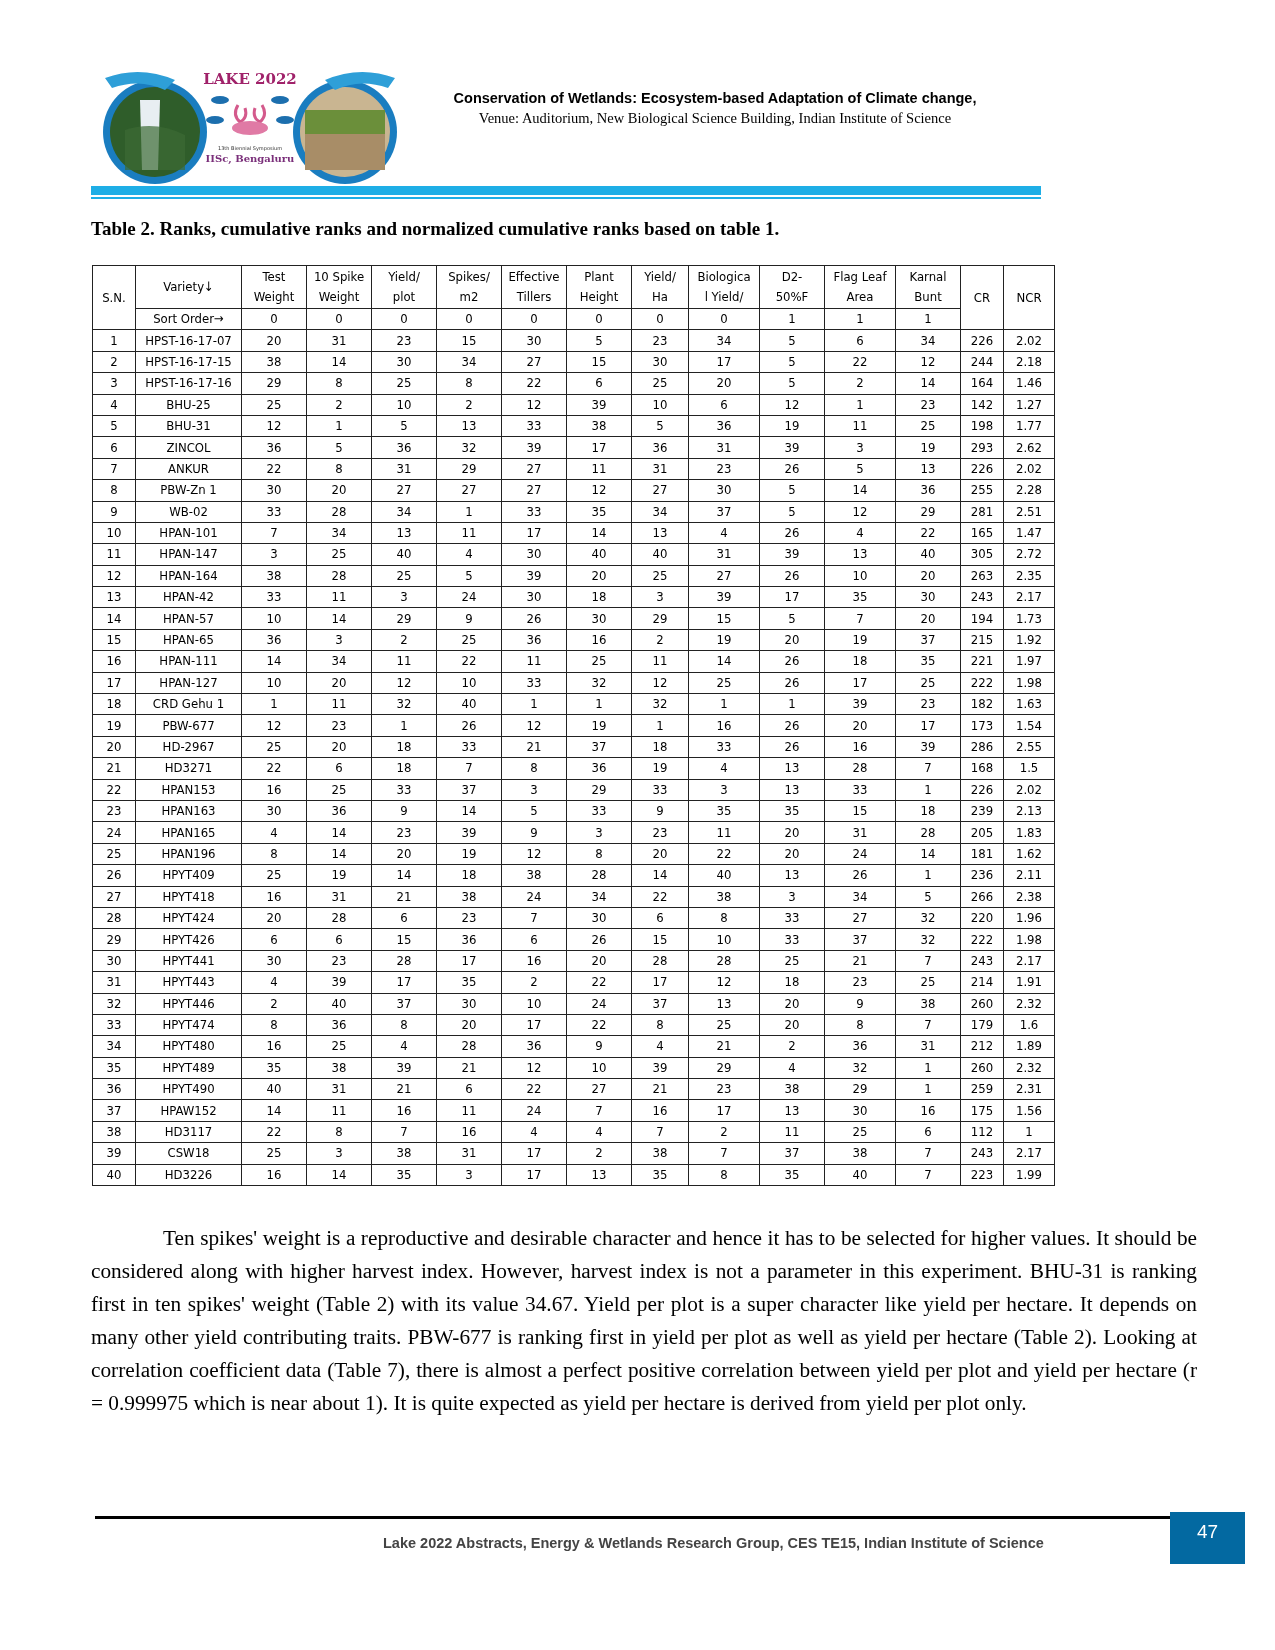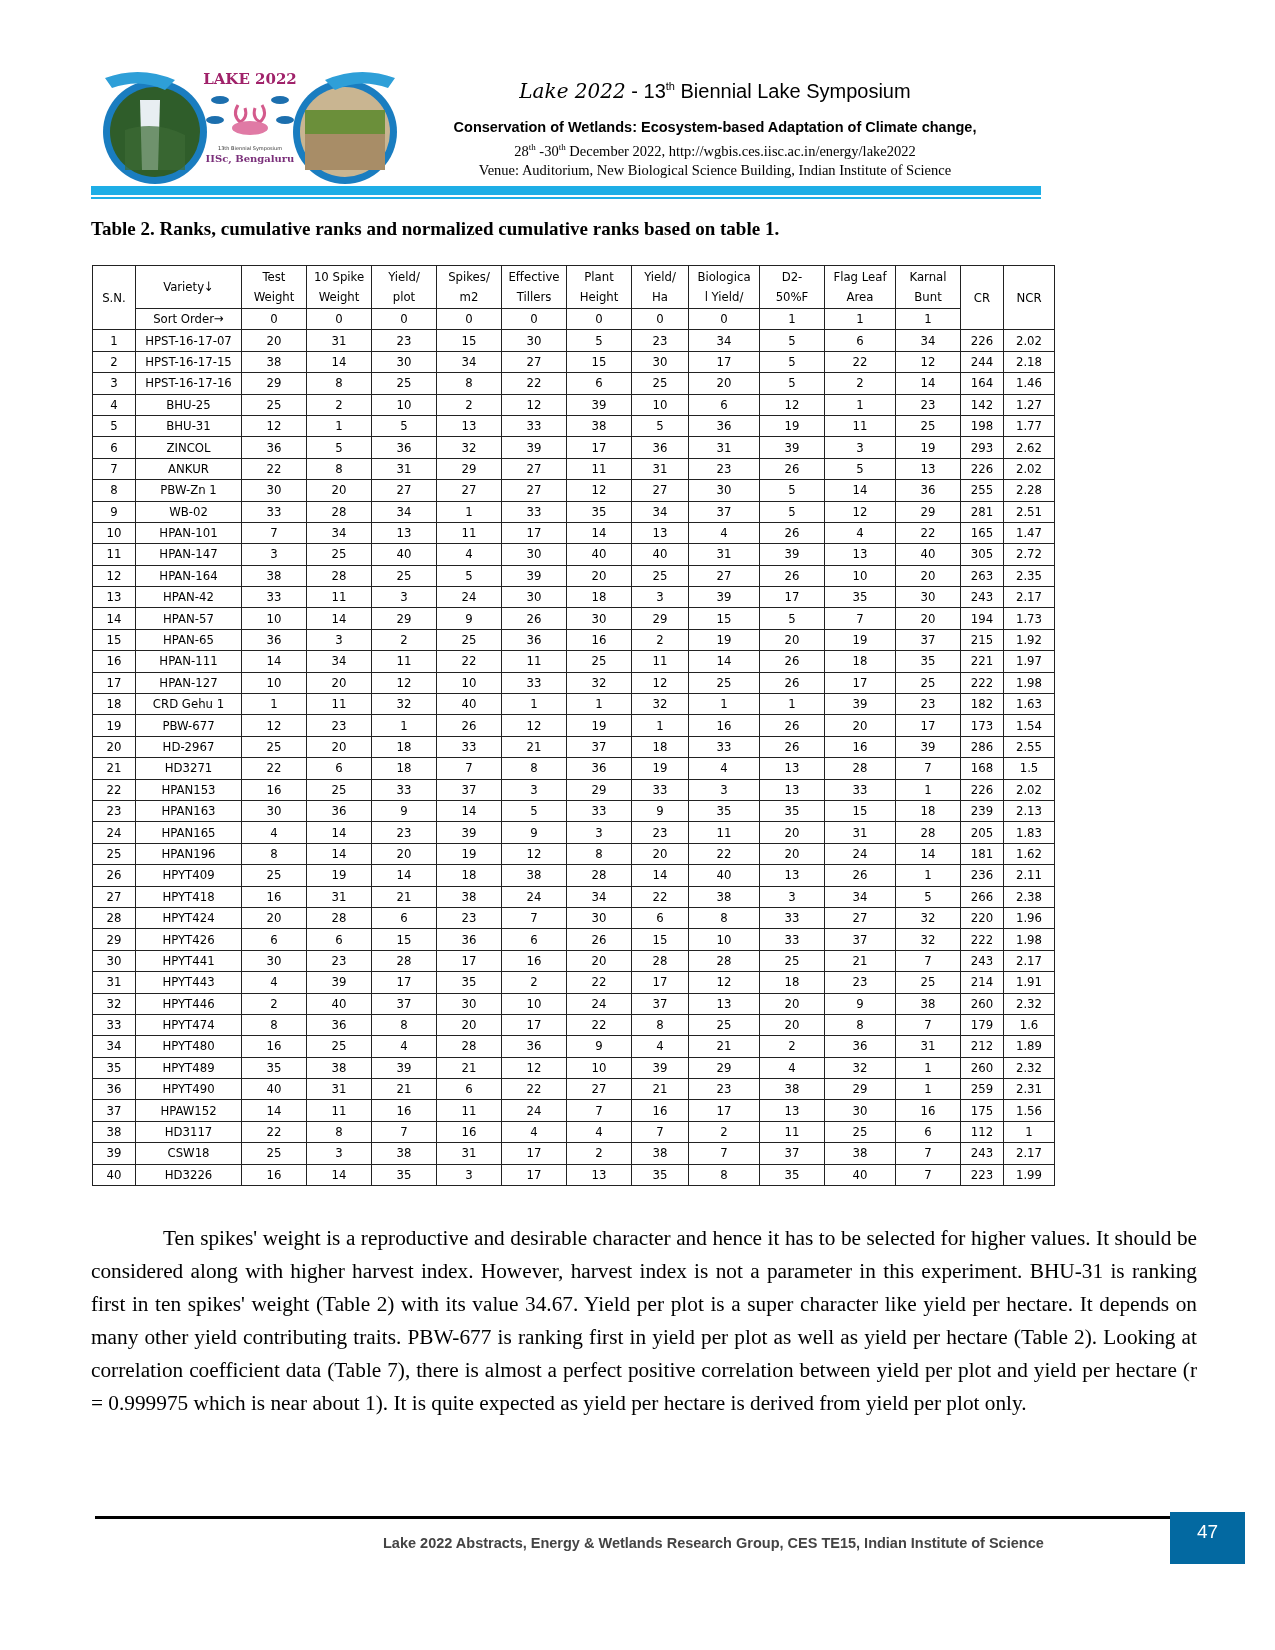--- a/index.html
+++ b/index.html
@@ -63,23 +63,21 @@
 
     <path d="M138 45 Q132 55 140 62 Q148 58 145 48" stroke="#d45a8c" stroke-width="3" fill="none"></path>
     <path d="M162 45 Q168 55 160 62 Q152 58 155 48" stroke="#d45a8c" stroke-width="3" fill="none"></path>
     <ellipse cx="150" cy="68" rx="18" ry="7" fill="#e07aa5"></ellipse>
     <text x="150" y="90" text-anchor="middle" font-family="DejaVu Sans, sans-serif" font-size="5" fill="#333">13th Biennial Symposium</text>
     <text x="150" y="102" text-anchor="middle" font-family="DejaVu Serif, serif" font-size="10" font-weight="bold" fill="#7a2f7a">IISc, Bengaluru</text>
   </svg>
 </div>
 
 <div class="hdr-text">
-  <div class="hdr-title"><span class="lake">Lake 2022</span><span> - 13</span><sup>th</sup><span> Biennial Lake Symposium</span></div>
   <div class="hdr-sub">Conservation of Wetlands: Ecosystem-based Adaptation of Climate change,</div>
-  <div class="hdr-line"><span>28</span><sup>th</sup><span> -30</span><sup>th</sup><span> December 2022, http://wgbis.ces.iisc.ac.in/energy/lake2022</span></div>
   <div class="hdr-line">Venue: Auditorium, New Biological Science Building, Indian Institute of Science</div>
 </div>
 <div class="hdr-band"></div>
 <div class="hdr-band2"></div>
 
 <div class="caption">Table 2. Ranks, cumulative ranks and normalized cumulative ranks based on table 1.</div>
 
 <table class="ranks">
   <thead>
     <tr>

